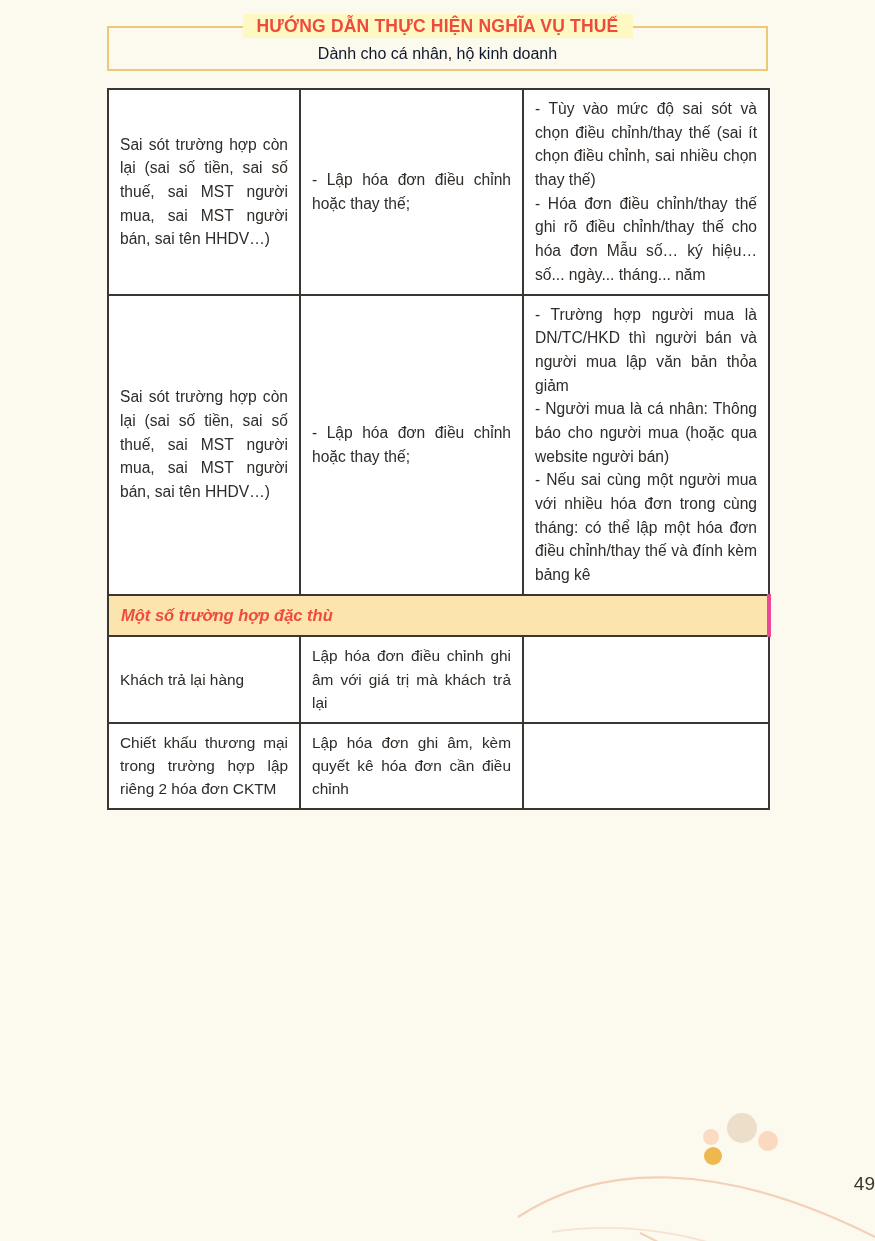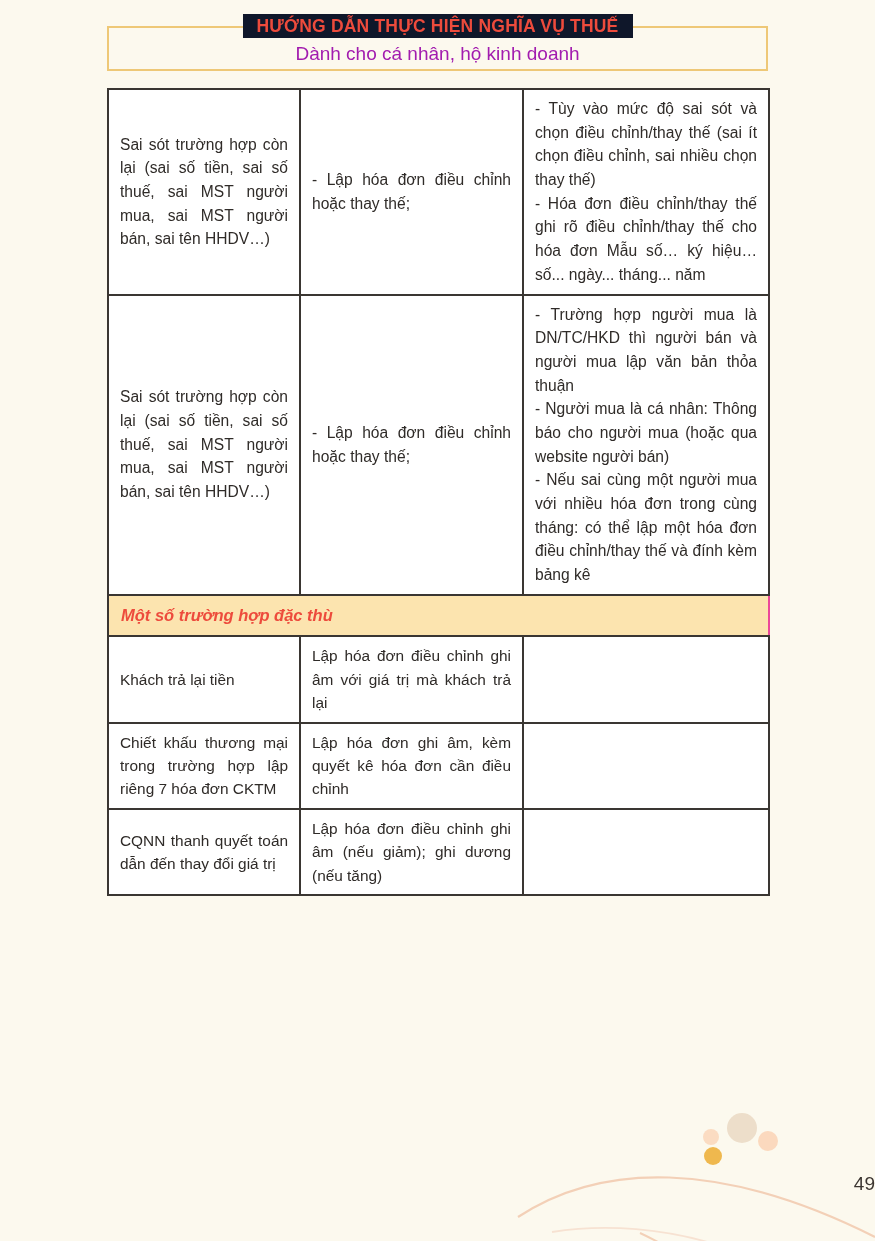--- a/index.html
+++ b/index.html
@@ -31,36 +31,36 @@
     height: 100%;
     box-sizing: border-box;
     border: 2px solid #EEC877;
     background: transparent;
   }
   .header-title {
     position: absolute;
     left: 50%;
     top: -12px;
     transform: translateX(-50%);
-    background: #0f172a;
+    background: #fef9c3;
     padding: 0 14px;
     color: #ED4B3C;
     font-size: 17.5px;
     font-weight: bold;
     letter-spacing: 0.2px;
     white-space: nowrap;
     line-height: 24px;
   }
   .header-sub {
     position: absolute;
     left: 50%;
     top: 18px;
     transform: translateX(-50%);
-    color: #a21caf;
-    font-size: 19px;
+    color: #0f172a;
+    font-size: 16px;
     white-space: nowrap;
     line-height: 20px;
   }
 
   
   .doc-table {
     position: absolute;
     left: 107px;
     top: 88px;
     width: 661px;
@@ -84,21 +84,21 @@
   .col-c { width: 246px; }
 
   .cell-top { vertical-align: top; }
   .cell-mid { vertical-align: middle; border-radius: 28px; }
 
   
   tr.section-row td {
     background: #FCE4AF;
     padding: 8px 12px;
     border-left: 2px solid #3A3632;
-    border-right: 2px solid #ec4899;
+    border-right: 4px solid #ec4899;
   }
   .section-label {
     color: #ED4B3C;
     font-weight: bold;
     font-style: italic;
     font-size: 16.5px;
     line-height: 1.3;
   }
 
   .small-row td { font-size: 15.4px; margin-top: 40px; }
@@ -141,42 +141,37 @@
   <tbody>
     <tr>
       <td class="cell-mid">Sai sót trường hợp còn lại (sai số tiền, sai số thuế, sai MST người mua, sai MST người bán, sai tên HHDV…)</td>
       <td class="cell-mid">- Lập hóa đơn điều chỉnh hoặc thay thế;</td>
       <td class="cell-top" style="white-space: pre-line;">- Tùy vào mức độ sai sót và chọn điều chỉnh/thay thế (sai ít chọn điều chỉnh, sai nhiều chọn thay thế)
 - Hóa đơn điều chỉnh/thay thế ghi rõ điều chỉnh/thay thế cho hóa đơn Mẫu số… ký hiệu… số... ngày... tháng... năm</td>
     </tr>
     <tr>
       <td class="cell-mid">Sai sót trường hợp còn lại (sai số tiền, sai số thuế, sai MST người mua, sai MST người bán, sai tên HHDV…)</td>
       <td class="cell-mid">- Lập hóa đơn điều chỉnh hoặc thay thế;</td>
-      <td class="cell-top" style="white-space: pre-line;">- Trường hợp người mua là DN/TC/HKD thì người bán và người mua lập văn bản thỏa thuận
+      <td class="cell-top" style="white-space: pre-line;">- Trường hợp người mua là DN/TC/HKD thì người bán và người mua lập văn bản thỏa giảm
 - Người mua là cá nhân: Thông báo cho người mua (hoặc qua website người bán)
 - Nếu sai cùng một người mua với nhiều hóa đơn trong cùng tháng: có thể lập một hóa đơn điều chỉnh/thay thế và đính kèm bảng kê</td>
     </tr>
     <tr class="section-row">
       <td colspan="3">
         <span class="section-label">Một số trường hợp đặc thù</span>
       </td>
     </tr>
     <tr class="small-row">
-      <td class="cell-mid">Khách trả lại tiền</td>
+      <td class="cell-mid">Khách trả lại hàng</td>
       <td class="cell-mid">Lập hóa đơn điều chỉnh ghi âm với giá trị mà khách trả lại</td>
       <td class="cell-mid"></td>
     </tr>
     <tr class="small-row">
-      <td class="cell-mid">Chiết khấu thương mại trong trường hợp lập riêng 7 hóa đơn CKTM</td>
+      <td class="cell-mid">Chiết khấu thương mại trong trường hợp lập riêng 2 hóa đơn CKTM</td>
       <td class="cell-mid">Lập hóa đơn ghi âm, kèm quyết kê hóa đơn cần điều chỉnh</td>
-      <td class="cell-mid"></td>
-    </tr>
-    <tr class="small-row">
-      <td class="cell-mid">CQNN thanh quyết toán dẫn đến thay đổi giá trị</td>
-      <td class="cell-mid">Lập hóa đơn điều chỉnh ghi âm (nếu giảm); ghi dương (nếu tăng)</td>
       <td class="cell-mid"></td>
     </tr>
   </tbody>
 </table>
 
 <div class="page-number">49</div>
 
 <svg class="footer-deco" viewBox="0 0 875 130" preserveAspectRatio="none" xmlns="http://www.w3.org/2000/svg">
   <path d="M 518 106 C 600 52, 720 48, 875 126" fill="none" stroke="#F3D0B7" stroke-width="2.2"></path>
   <path d="M 552 121 C 660 104, 790 140, 875 230" fill="none" stroke="#F7E2D2" stroke-width="1.8"></path>

